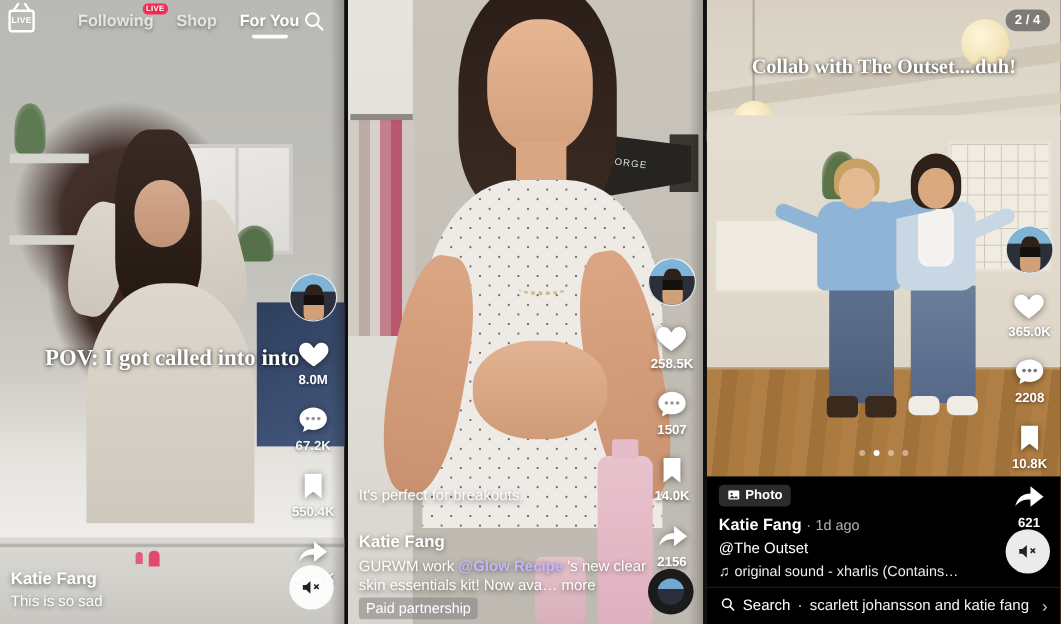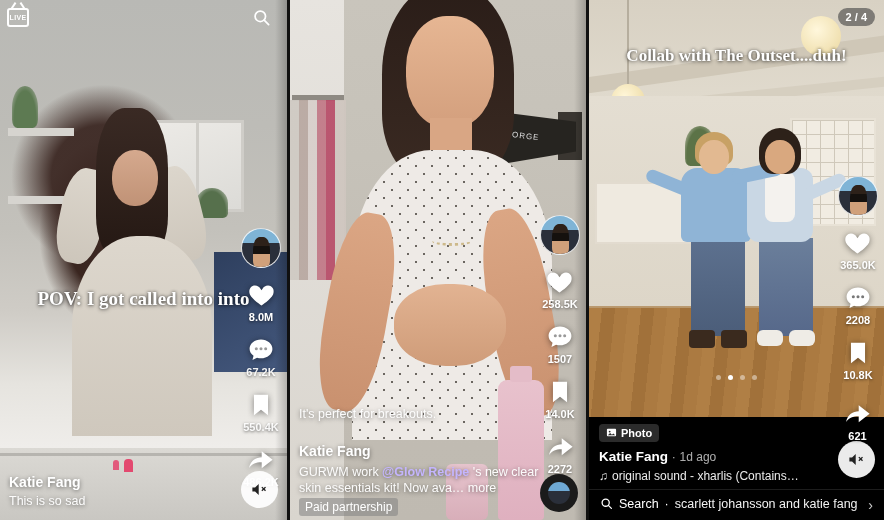--- a/index.html
+++ b/index.html
@@ -221,20 +221,32 @@
       <div class="p1-body"></div>
       <div class="p1-desk"></div>
       <div class="p1-deskline"></div>
       <div class="p1-pinkA"></div>
       <div class="p1-pinkB"></div>
     </div>
     <div class="edge-shade"></div>
 
     <div class="topnav">
       <div class="live-chip">LIVE</div>
+      <div class="nav-items">
+        <div class="nav-item">
+          <span>Following</span>
+          <span class="live-badge">LIVE</span>
+        </div>
+        <div class="nav-item">
+          <span>Shop</span>
+        </div>
+        <div class="nav-item active">
+          <span>For You</span>
+        </div>
+      </div>
       <div class="nav-search">
         <svg viewBox="0 0 24 24" width="19" height="19" fill="none" stroke="#fff" stroke-width="2.2">
           <circle cx="10.5" cy="10.5" r="6.6"></circle>
             <line x1="15.4" y1="15.4" x2="21" y2="21" stroke-linecap="round"></line>
         </svg>
       </div>
     </div>
 
     <div class="serif-overlay" style="top:288px; font-size:19px; padding:0 22px;">POV: I got called into into</div>
 
@@ -342,21 +354,21 @@
           </svg>
         </div>
         <div class="rail-count">14.0K</div>
       </div>
       <div class="rail-item">
         <div class="rail-icon">
           <svg viewBox="0 0 24 24" width="29" height="29" fill="#fff">
             <path d="M2.5 19c1.5-6.4 5.6-8.7 10.5-8.9V5.2L22 12.3l-9 6.9v-4.9c-4.6-.1-7.7 1.1-10.5 4.7z"></path>
           </svg>
         </div>
-        <div class="rail-count">2272</div>
+        <div class="rail-count">2156</div>
       </div>
     </div>
 
     <div style="position:absolute; left:9px; bottom:98px; z-index:16;">
       <span class="cap-text" style="font-size:12.5px;">It's perfect for breakouts.</span>
     </div>
 
     <div class="caption-block" style="bottom:24px; width:250px;">
       <div class="cap-user">Katie Fang</div>
       <div class="cap-text" style="margin-top:5px; line-height:1.28;">
@@ -407,21 +419,21 @@
 
     <div class="serif-overlay" style="top:46px; font-size:17px; padding:0 10px;">Collab with The Outset....duh!</div>
 
     <div class="dots" style="top:375px;">
       <span class="dot"></span>
       <span class="dot on"></span>
       <span class="dot"></span>
       <span class="dot"></span>
     </div>
 
-    <div class="rail" style="top:176px;margin-left:40px;">
+    <div class="rail" style="top:188px;margin-left:40px;">
       <div class="rail-avatar"></div>
       <div class="rail-item">
         <div class="rail-icon">
           <svg viewBox="0 0 24 24" width="29" height="29" fill="#fff">
             <path d="M12 21s-7.6-4.9-9.6-9.1C.9 8.3 3 4.6 6.6 4.6c2.1 0 3.6 1.2 4.4 2.4l1 1.4 1-1.4c.8-1.2 2.3-2.4 4.4-2.4 3.6 0 5.7 3.7 4.2 7.3C19.6 16.1 12 21 12 21z"></path>
           </svg>
         </div>
         <div class="rail-count">365.0K</div>
       </div>
       <div class="rail-item">
@@ -469,20 +481,21 @@
           <circle cx="8" cy="10" r="2" fill="#2b2b2b"></circle>
           <path d="M4 18l5-5 4 4 3-3 4 4z" fill="#2b2b2b"></path>
         </svg>
         <span>Photo</span>
       </span>
       <div class="p3-user">
         <span>Katie Fang</span>
         <span class="p3-time">·</span>
         <span class="p3-time">1d ago</span>
       </div>
+      <div class="p3-mention">@The Outset</div>
       <div class="p3-sound">
         <span>♫</span>
         <span>original sound - xharlis (Contains…</span>
       </div>
       <div class="p3-searchrow">
         <svg viewBox="0 0 24 24" width="13" height="13" fill="none" stroke="#fff" stroke-width="2.4">
           <circle cx="10.5" cy="10.5" r="6.6"></circle>
             <line x1="15.4" y1="15.4" x2="21" y2="21" stroke-linecap="round"></line>
         </svg>
         <span>Search</span>

